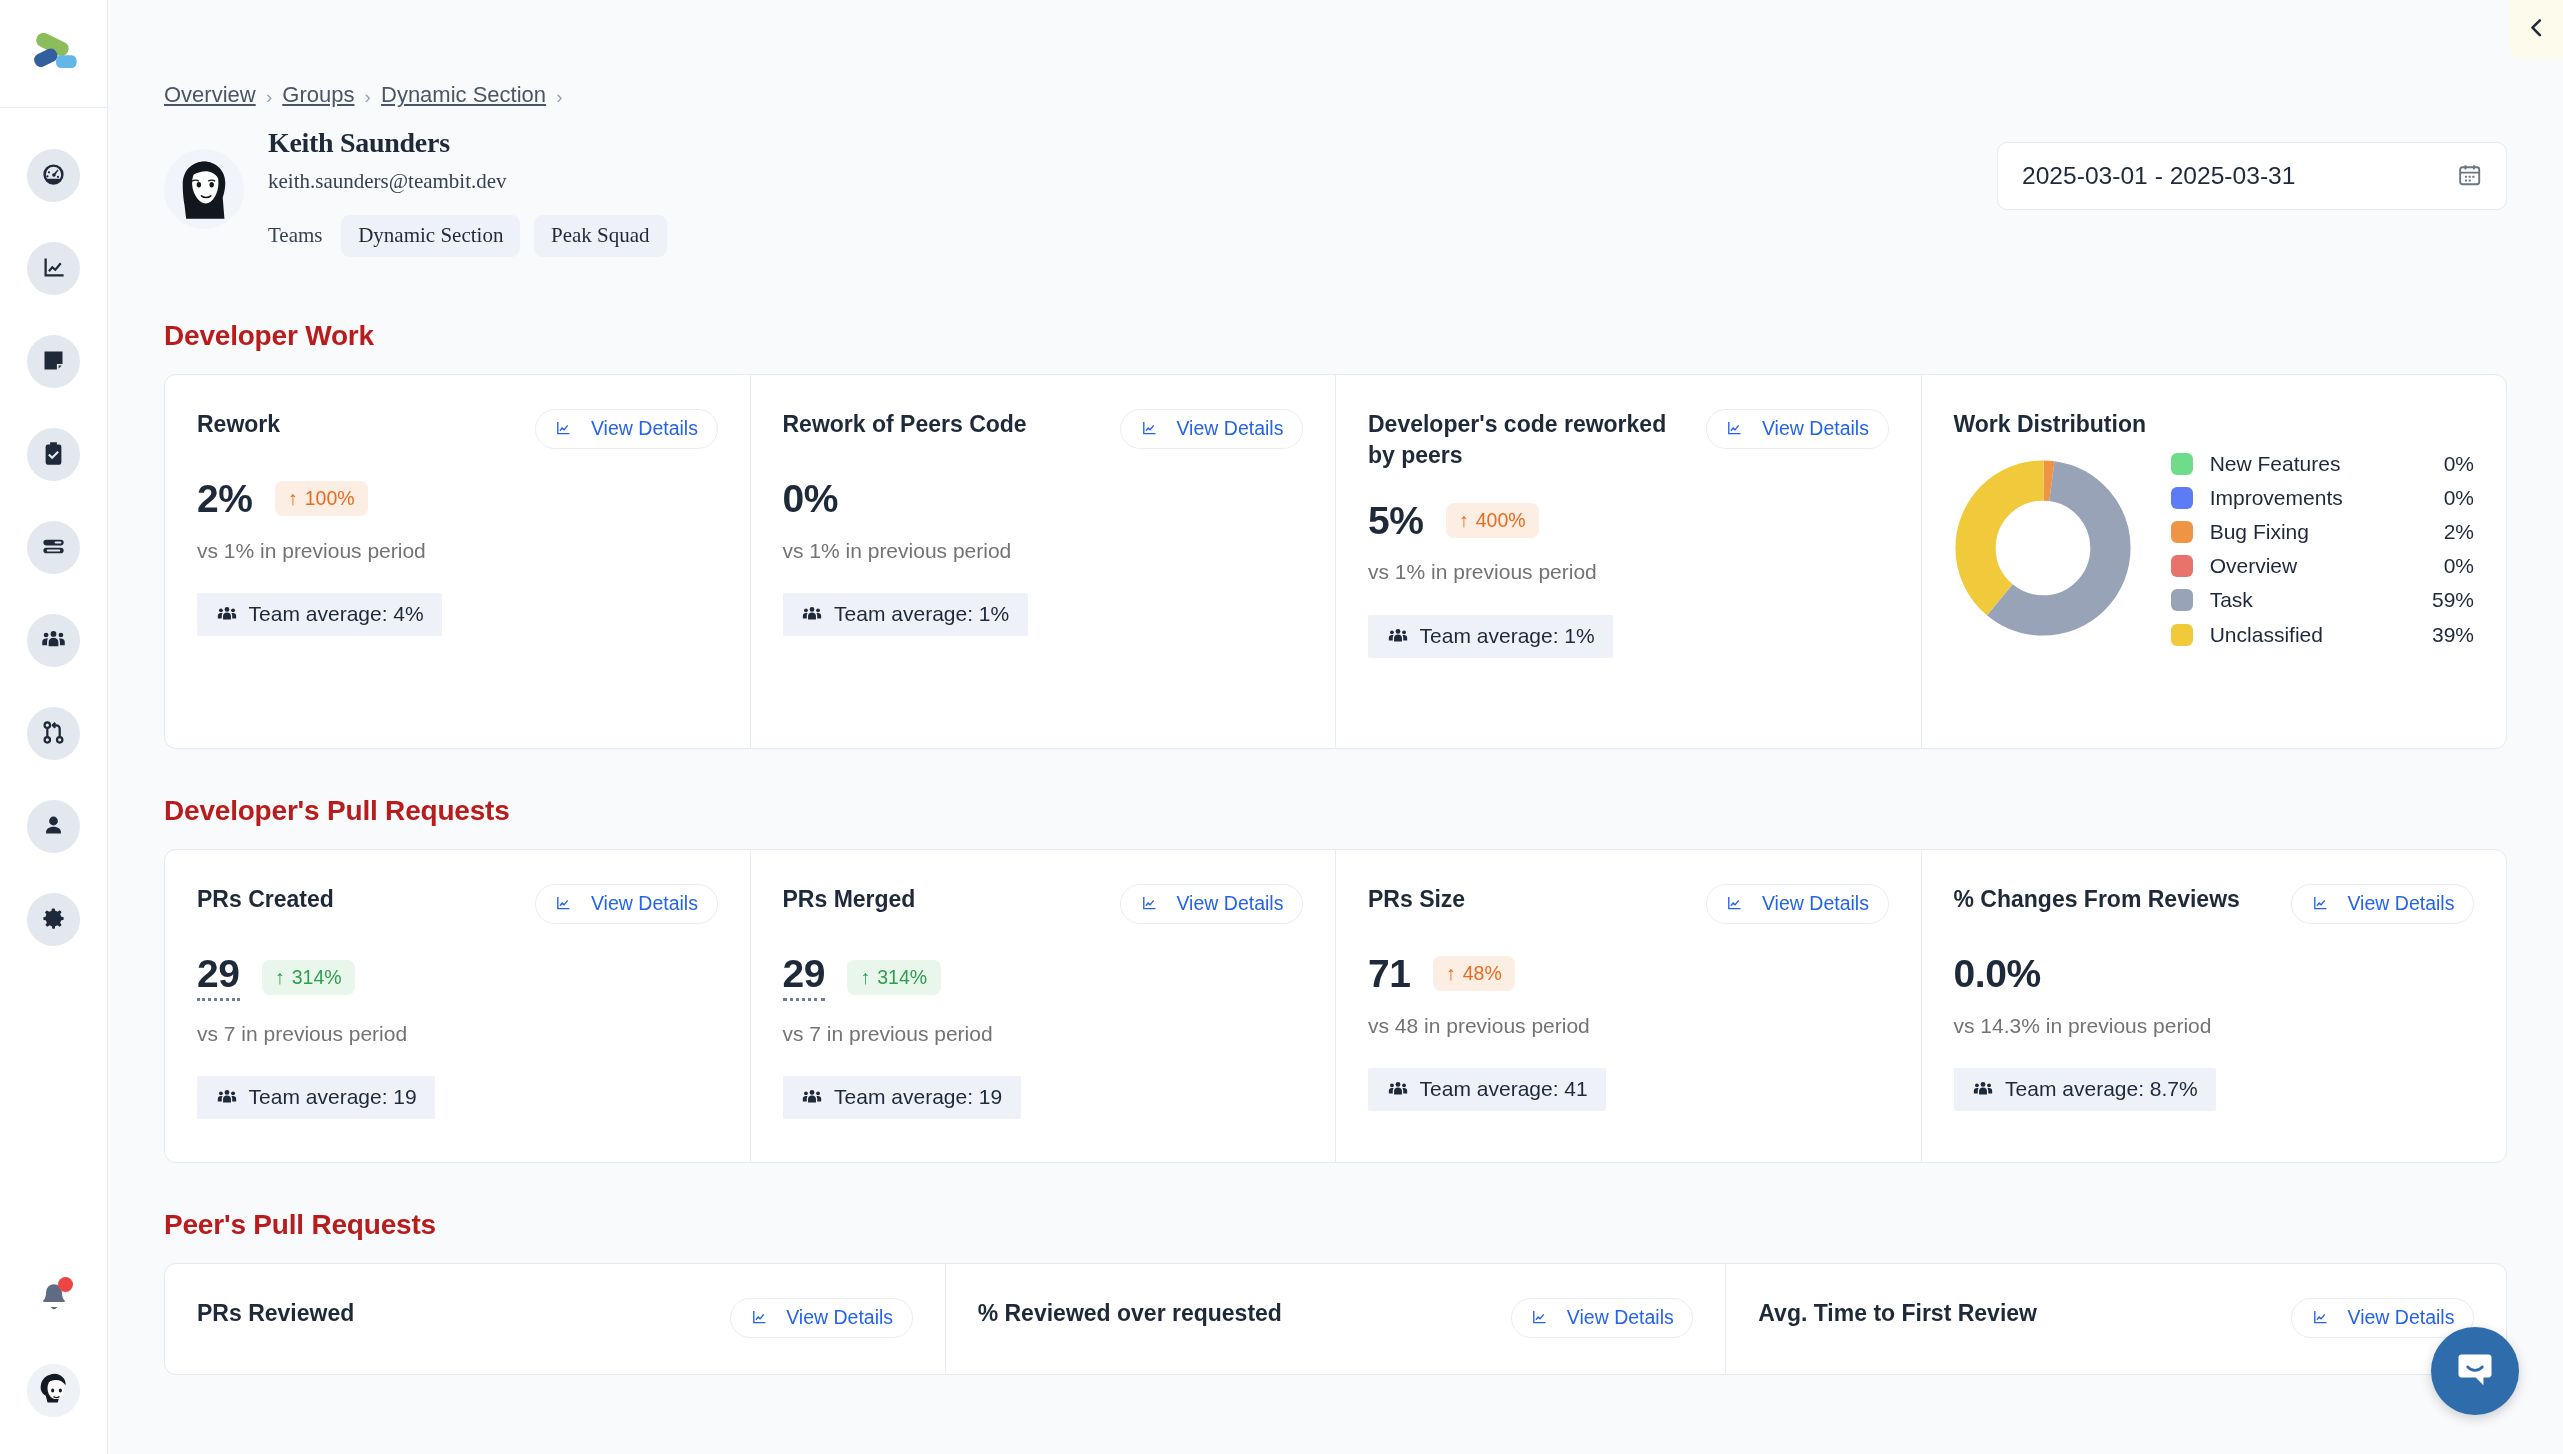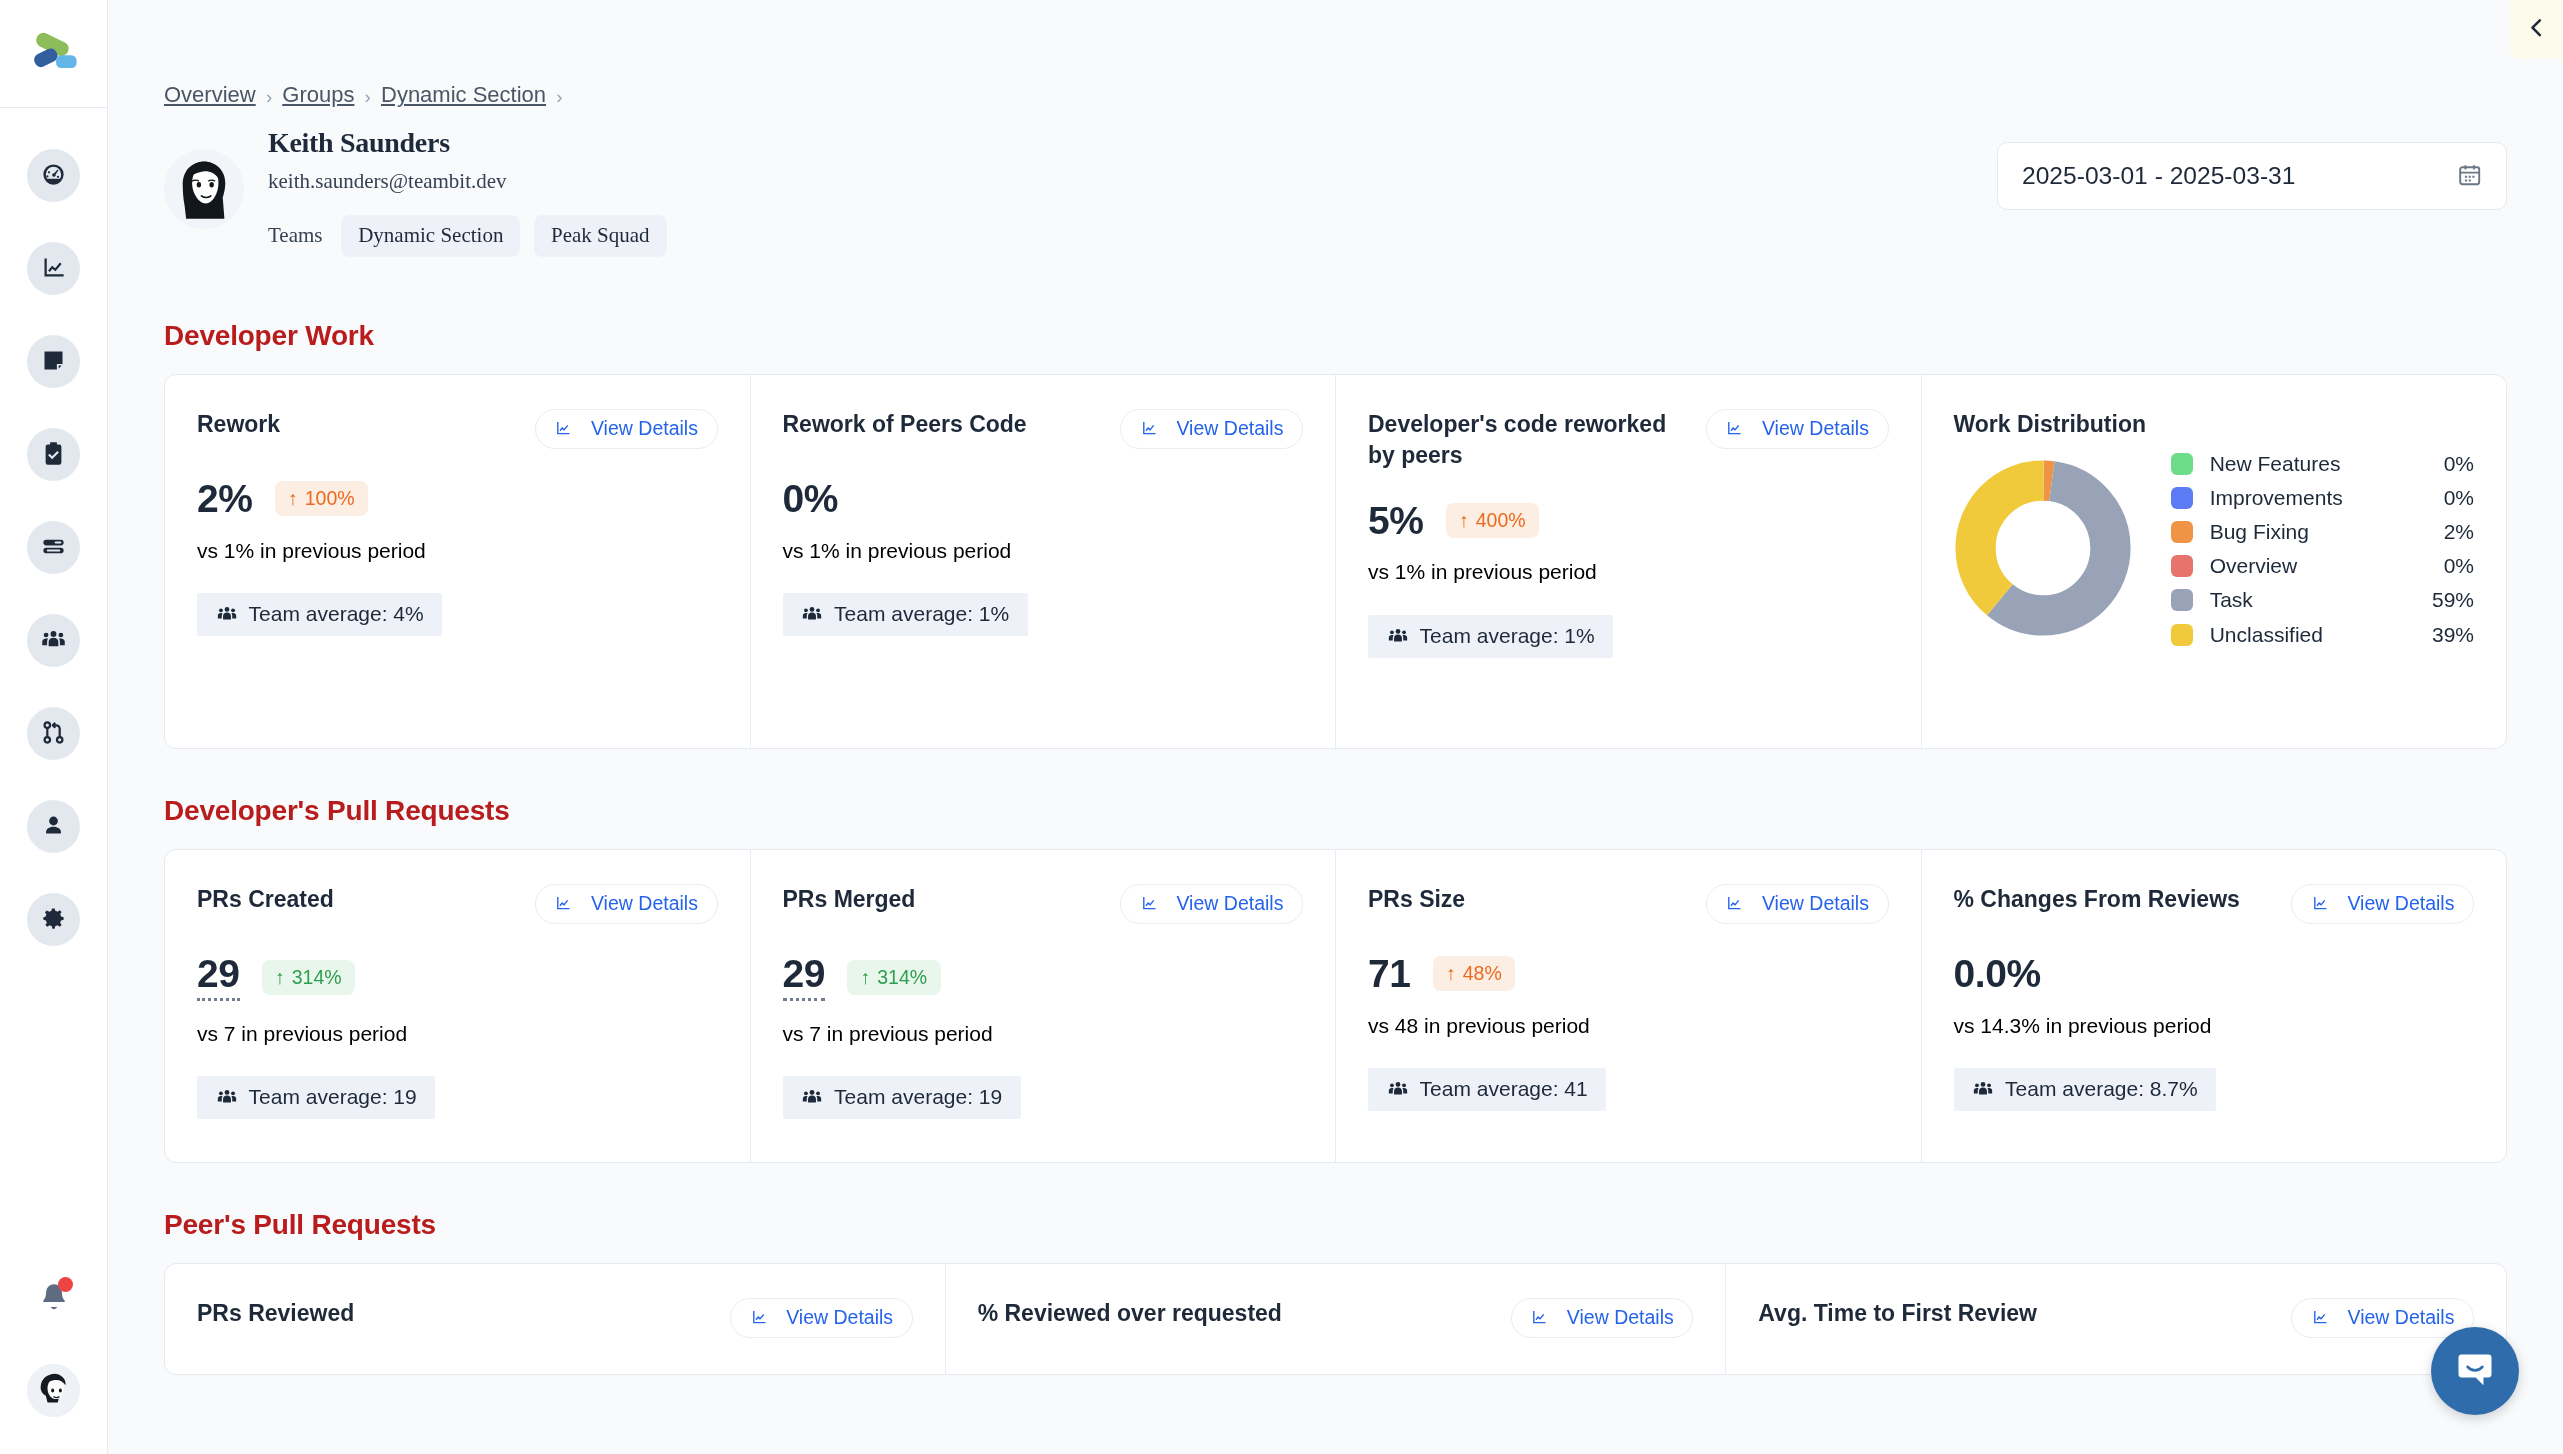--- a/index.html
+++ b/index.html
@@ -105,21 +105,21 @@
   .metric-value { font-size: 39px; font-weight: bold; color: #1e2939; letter-spacing: -0.4px; line-height: 1; }
   .metric-value.dotted { border-bottom: 3.4px dotted #707d8f; padding-bottom: 5.1px; }
   .badge {
     display: inline-flex; align-items: center; gap: 6.8px;
     border-radius: 7.6px; padding: 6px 13.6px; font-size: 19.5px; font-weight: 500;
   }
   .badge.up-bad { background: #fdeee4; color: #ea6a1e; }
   .badge.up-good { background: #e8f6ec; color: #2f9e4f; }
   .badge .arrow { font-size: 19.5px; line-height: 1; }
 
-  .metric-sub { font-size: 21px; color: #000000; margin-top: 20.3px; }
+  .metric-sub { font-size: 21px; color: #737373; margin-top: 20.3px; }
   .team-avg {
     display: inline-flex; align-items: center; gap: 11px;
     background: #eef1f8; border-radius: 2px; padding: 9.3px 18.6px;
     font-size: 21px; color: #1e2939; margin-top: 30.5px;
   }
   .team-avg .people-icon { display: flex; }
 
   
   .wd-body { display: flex; align-items: center; gap: 29px; margin-top: 12px; }
   .donut { flex: 0 0 auto; }

